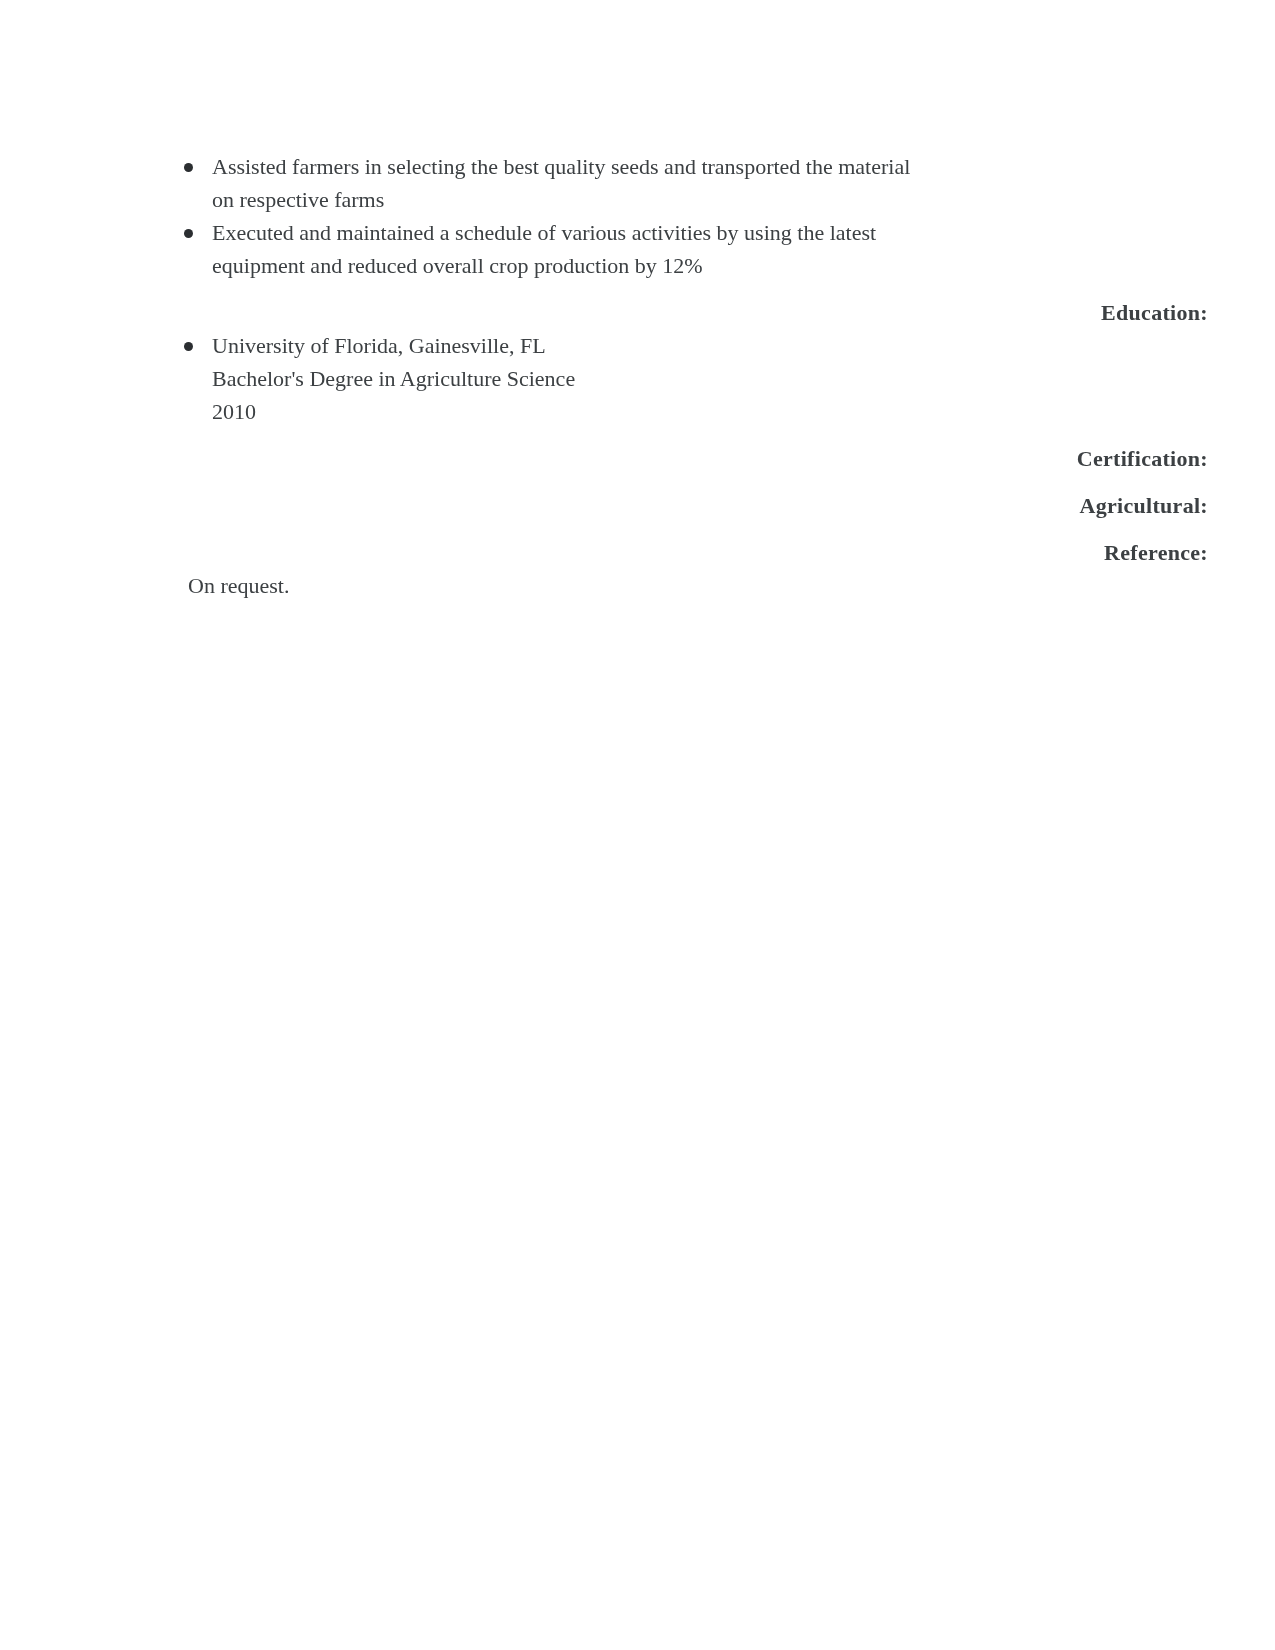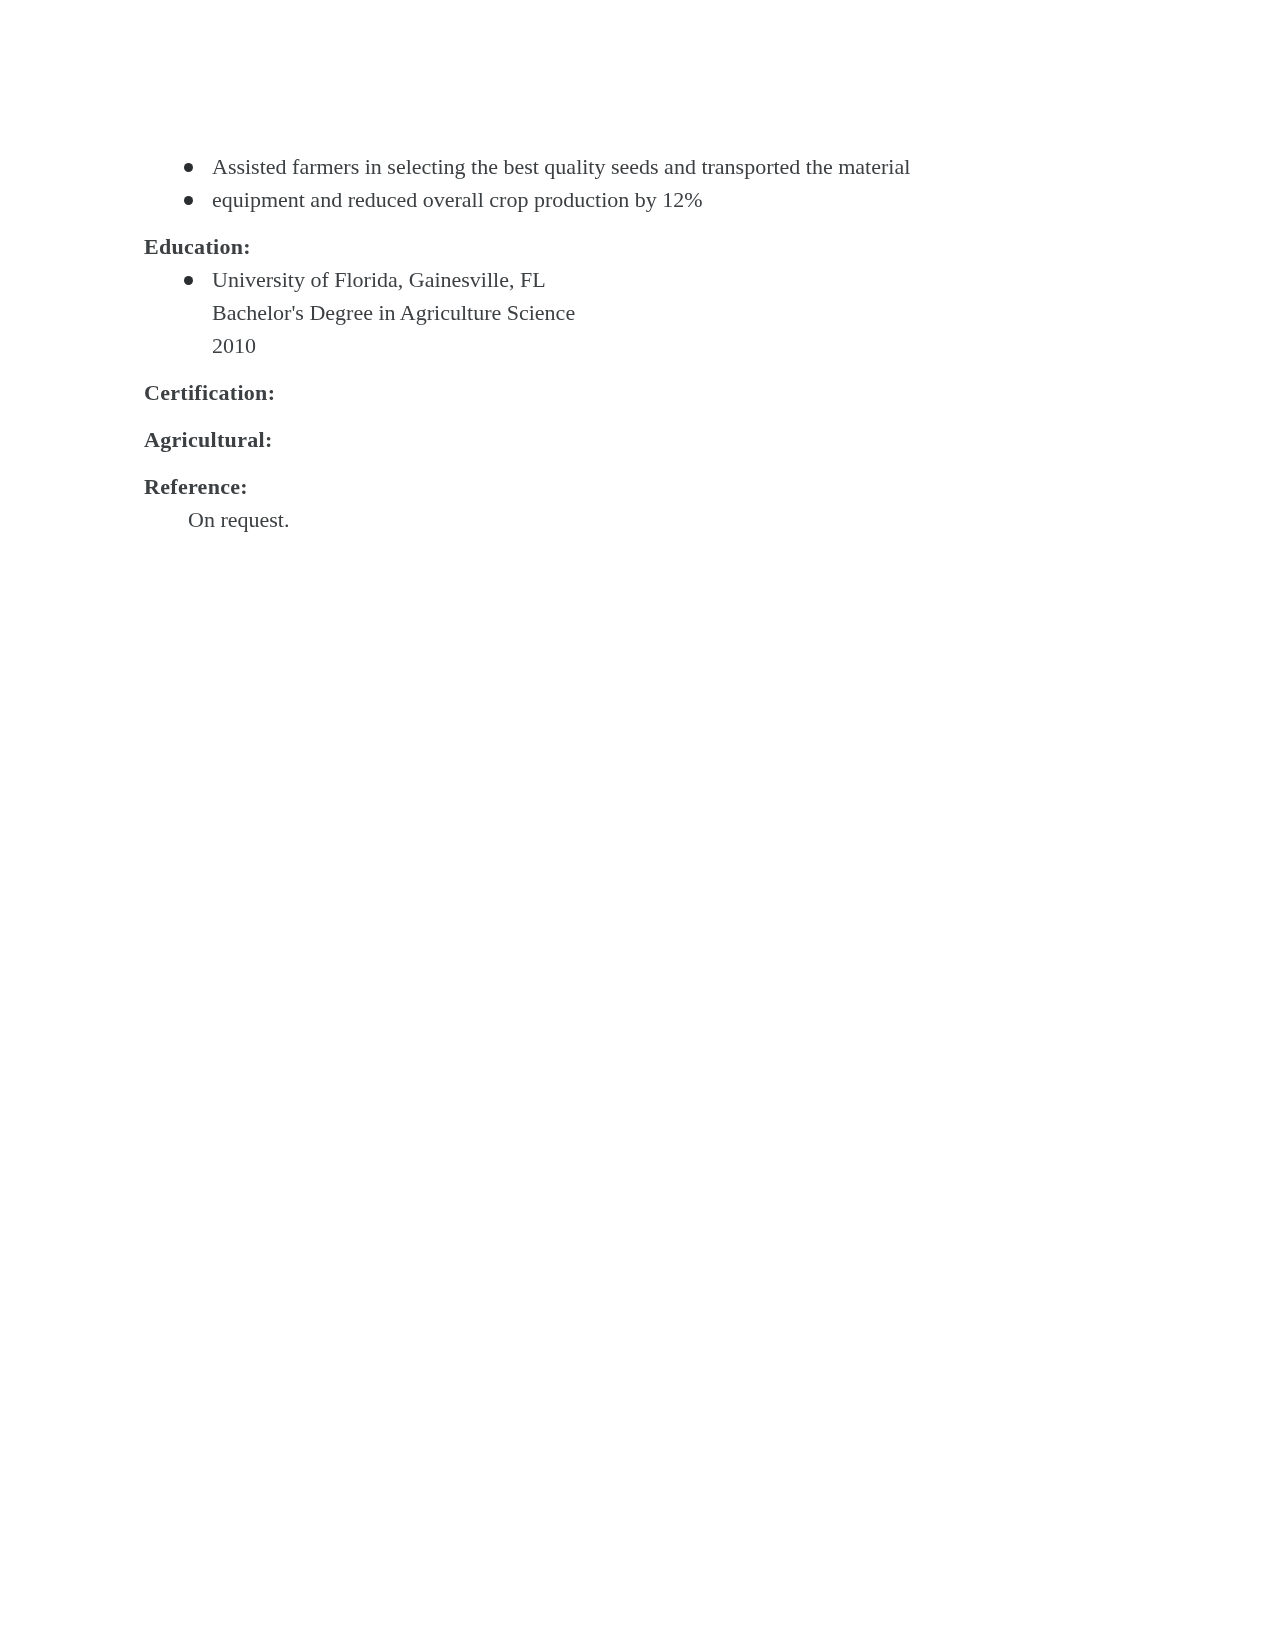--- a/index.html
+++ b/index.html
@@ -36,40 +36,43 @@
     background: #2b2e31;
   }
   .line { display: block; }
   h2.section-heading {
     font-size: 22px;
     line-height: 33px;
     font-weight: bold;
     color: var(--text-color, #3c4043);
     margin: 14px 0 0 0;
     letter-spacing: 0.3px;
+    text-align: right;
   }
   p.body-text {
     font-size: 22px;
     line-height: 33px;
     margin-left: 44px;
   }
 </style>
 </head>
 <body>
 
 <div class="page">
   <div class="content">
 
     <ul class="bullet-list">
       <li class="bullet-item">
         <span class="bullet-dot" style="background: rgb(43, 46, 49);"></span>
         <span class="line">Assisted farmers in selecting the best quality seeds and transported the material</span>
+        <span class="line">on respective farms</span>
       </li>
       <li class="bullet-item">
         <span class="bullet-dot" style="background: rgb(43, 46, 49);"></span>
+        <span class="line">Executed and maintained a schedule of various activities by using the latest</span>
         <span class="line">equipment and reduced overall crop production by 12%</span>
       </li>
     </ul>
 
     <h2 class="section-heading">Education:</h2>
     <ul class="bullet-list">
       <li class="bullet-item">
         <span class="bullet-dot" style="background: rgb(43, 46, 49);"></span>
         <span class="line">University of Florida, Gainesville, FL</span>
         <span class="line">Bachelor's Degree in Agriculture Science</span>

